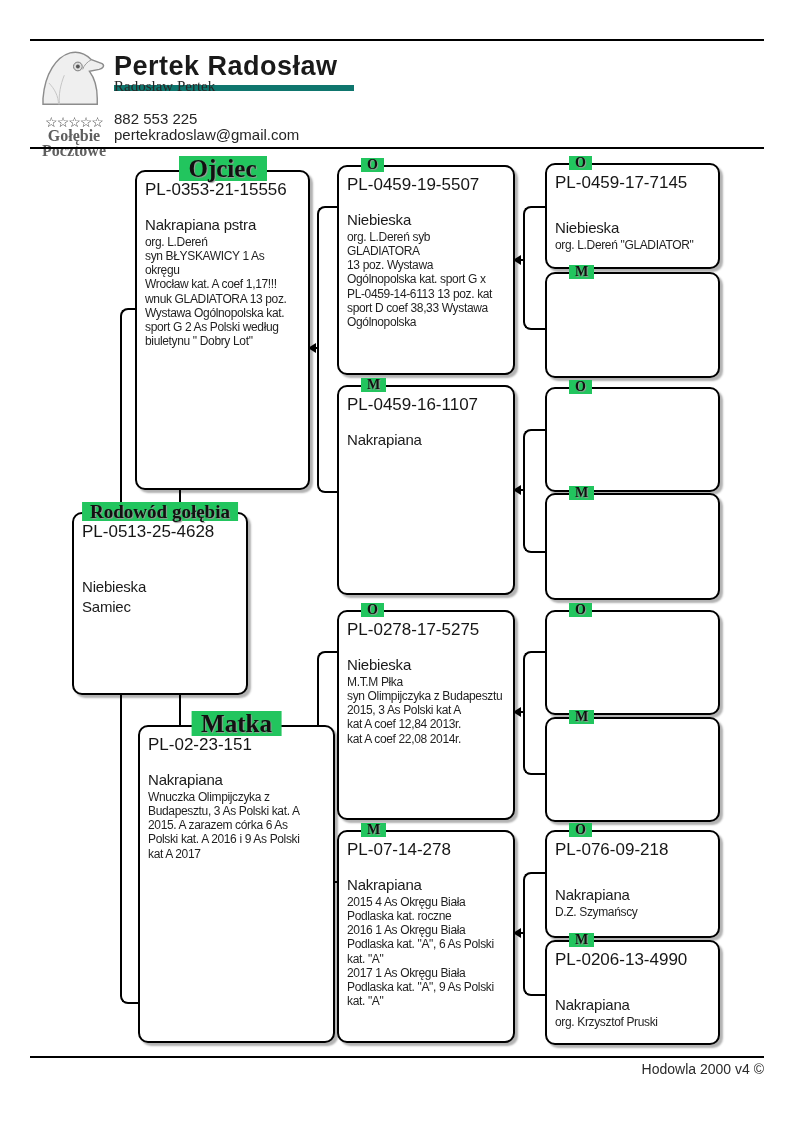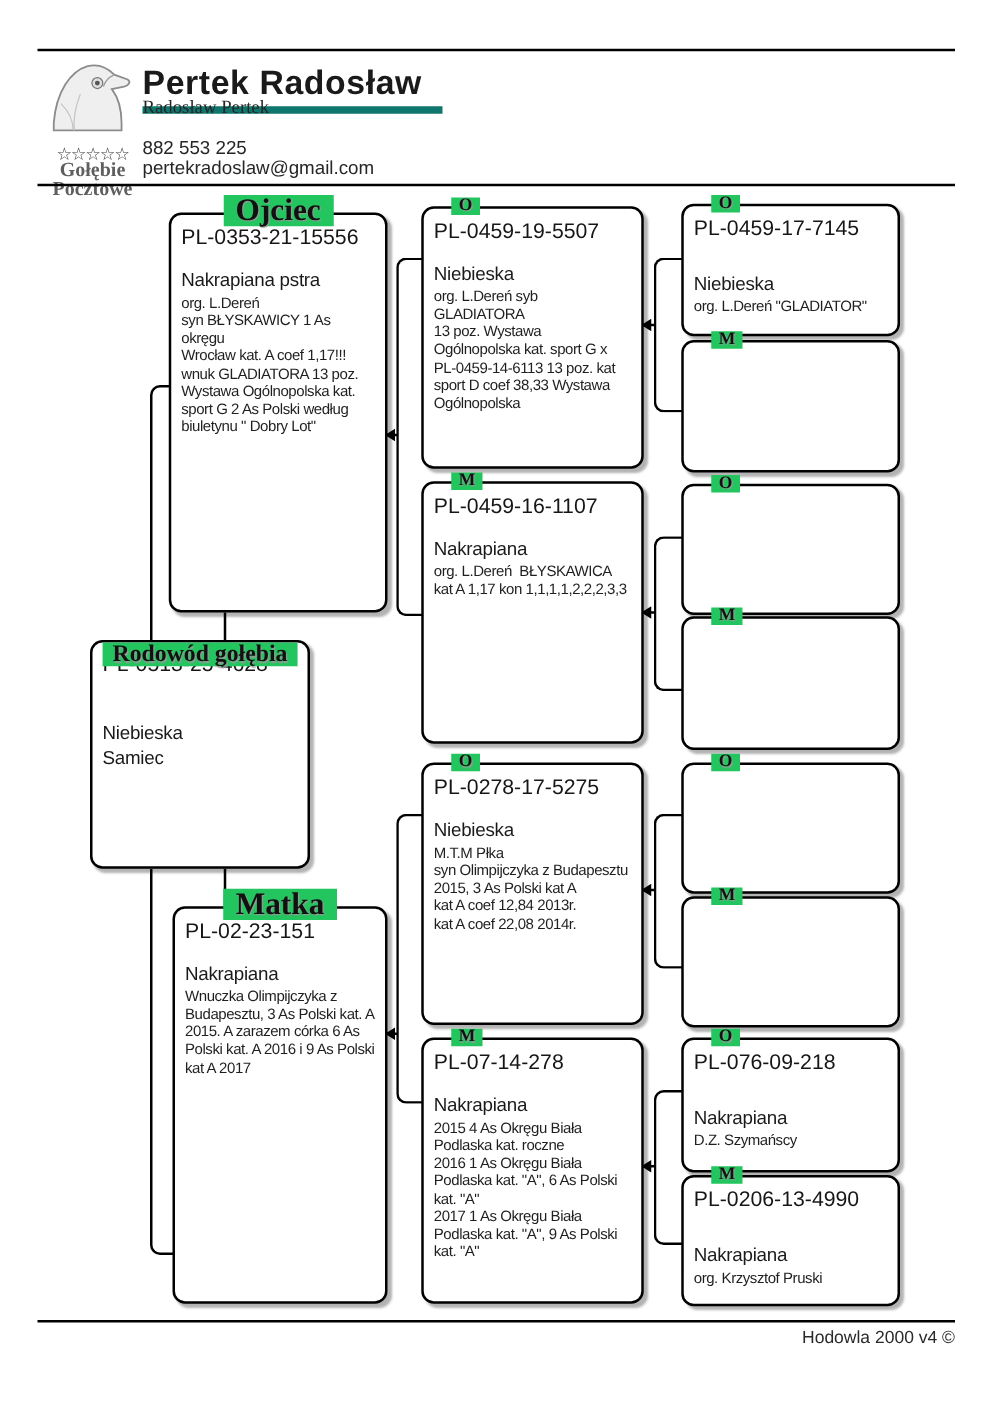--- a/index.html
+++ b/index.html
@@ -13,21 +13,21 @@
                font-size:16px;line-height:15px;display:block;}
   .title{position:absolute;left:114px;top:52px;font-size:27px;font-weight:bold;
          letter-spacing:.5px;border-bottom:6px solid #0f766e;padding:0 16px 3px 0;line-height:1.1;}
   .contact{position:absolute;left:114px;font-size:15px;color:#262626;line-height:16px;}
   
   .box{position:absolute;background:#fff;border:2px solid #000;border-radius:10px;
        box-shadow:3px 3px 2px rgba(0,0,0,0.30);padding:8px 8px 6px 8px;box-sizing:border-box;}
   .box-label{position:absolute;background:#22c55e;font-family:"Liberation Serif",serif;
        font-weight:bold;color:#111;text-shadow:1px 1px 1px #999;white-space:nowrap;line-height:1;}
   .label-big{font-size:25px;top:-16px;left:50%;transform:translateX(-50%);padding:0 10px;}
-  .label-mid{font-size:19px;top:-12px;left:50%;transform:translateX(-50%);padding:0 8px;margin-top:12px;}
+  .label-mid{font-size:19px;top:-12px;left:50%;transform:translateX(-50%);padding:0 8px;}
   .label-small{font-size:14px;top:-9px;left:22px;padding:0 6px;}
   .ring{font-size:17px;color:#161616;}
   .colorline{font-size:15px;margin-top:16px;letter-spacing:-0.2px;}
   .sexline{font-size:15px;margin-top:3px;letter-spacing:-0.2px;}
   .small .colorline{margin-top:26px;}
   .desc{font-size:12px;line-height:1.18;letter-spacing:-0.35px;margin-top:2px;
         white-space:pre-wrap;color:#1f1f1f;}
   
   .vline{position:absolute;background:#000;width:2px;}
   .hline{position:absolute;background:#000;height:2px;}
@@ -112,21 +112,21 @@
 biuletynu " Dobry Lot"</div>
   </div>
 
   <div class="box" style="left:72px;top:512px;width:176px;height:183px;">
     <span class="box-label label-mid">Rodowód gołębia</span>
     <div class="ring">PL-0513-25-4628</div>
     <div class="colorline" style="margin-top:36px;">Niebieska</div>
     <div class="sexline">Samiec</div>
   </div>
 
-  <div class="box" style="left:138px;top:725px;width:172px;height:318px;">
+  <div class="box" style="left:138px;top:725px;width:197px;height:318px;">
     <span class="box-label label-big">Matka</span>
     <div class="ring">PL-02-23-151</div>
     <div class="colorline">Nakrapiana</div>
     <div class="desc">Wnuczka Olimpijczyka z
 Budapesztu, 3 As Polski kat. A
 2015. A zarazem córka 6 As
 Polski kat. A 2016 i 9 As Polski
 kat A 2017</div>
   </div>
 
@@ -140,22 +140,20 @@
 Ogólnopolska kat. sport G x
 PL-0459-14-6113 13 poz. kat
 sport D coef 38,33 Wystawa
 Ogólnopolska</div>
   </div>
 
   <div class="box" style="left:337px;top:385px;width:178px;height:210px;">
     <span class="box-label label-small">M</span>
     <div class="ring">PL-0459-16-1107</div>
     <div class="colorline">Nakrapiana</div>
-    <div class="desc">org. L.Dereń  BŁYSKAWICA
-kat A 1,17 kon 1,1,1,1,2,2,2,3,3</div>
   </div>
 
   <div class="box" style="left:337px;top:610px;width:178px;height:210px;">
     <span class="box-label label-small">O</span>
     <div class="ring">PL-0278-17-5275</div>
     <div class="colorline">Niebieska</div>
     <div class="desc">M.T.M Płka
 syn Olimpijczyka z Budapesztu
 2015, 3 As Polski kat A
 kat A coef 12,84 2013r.

